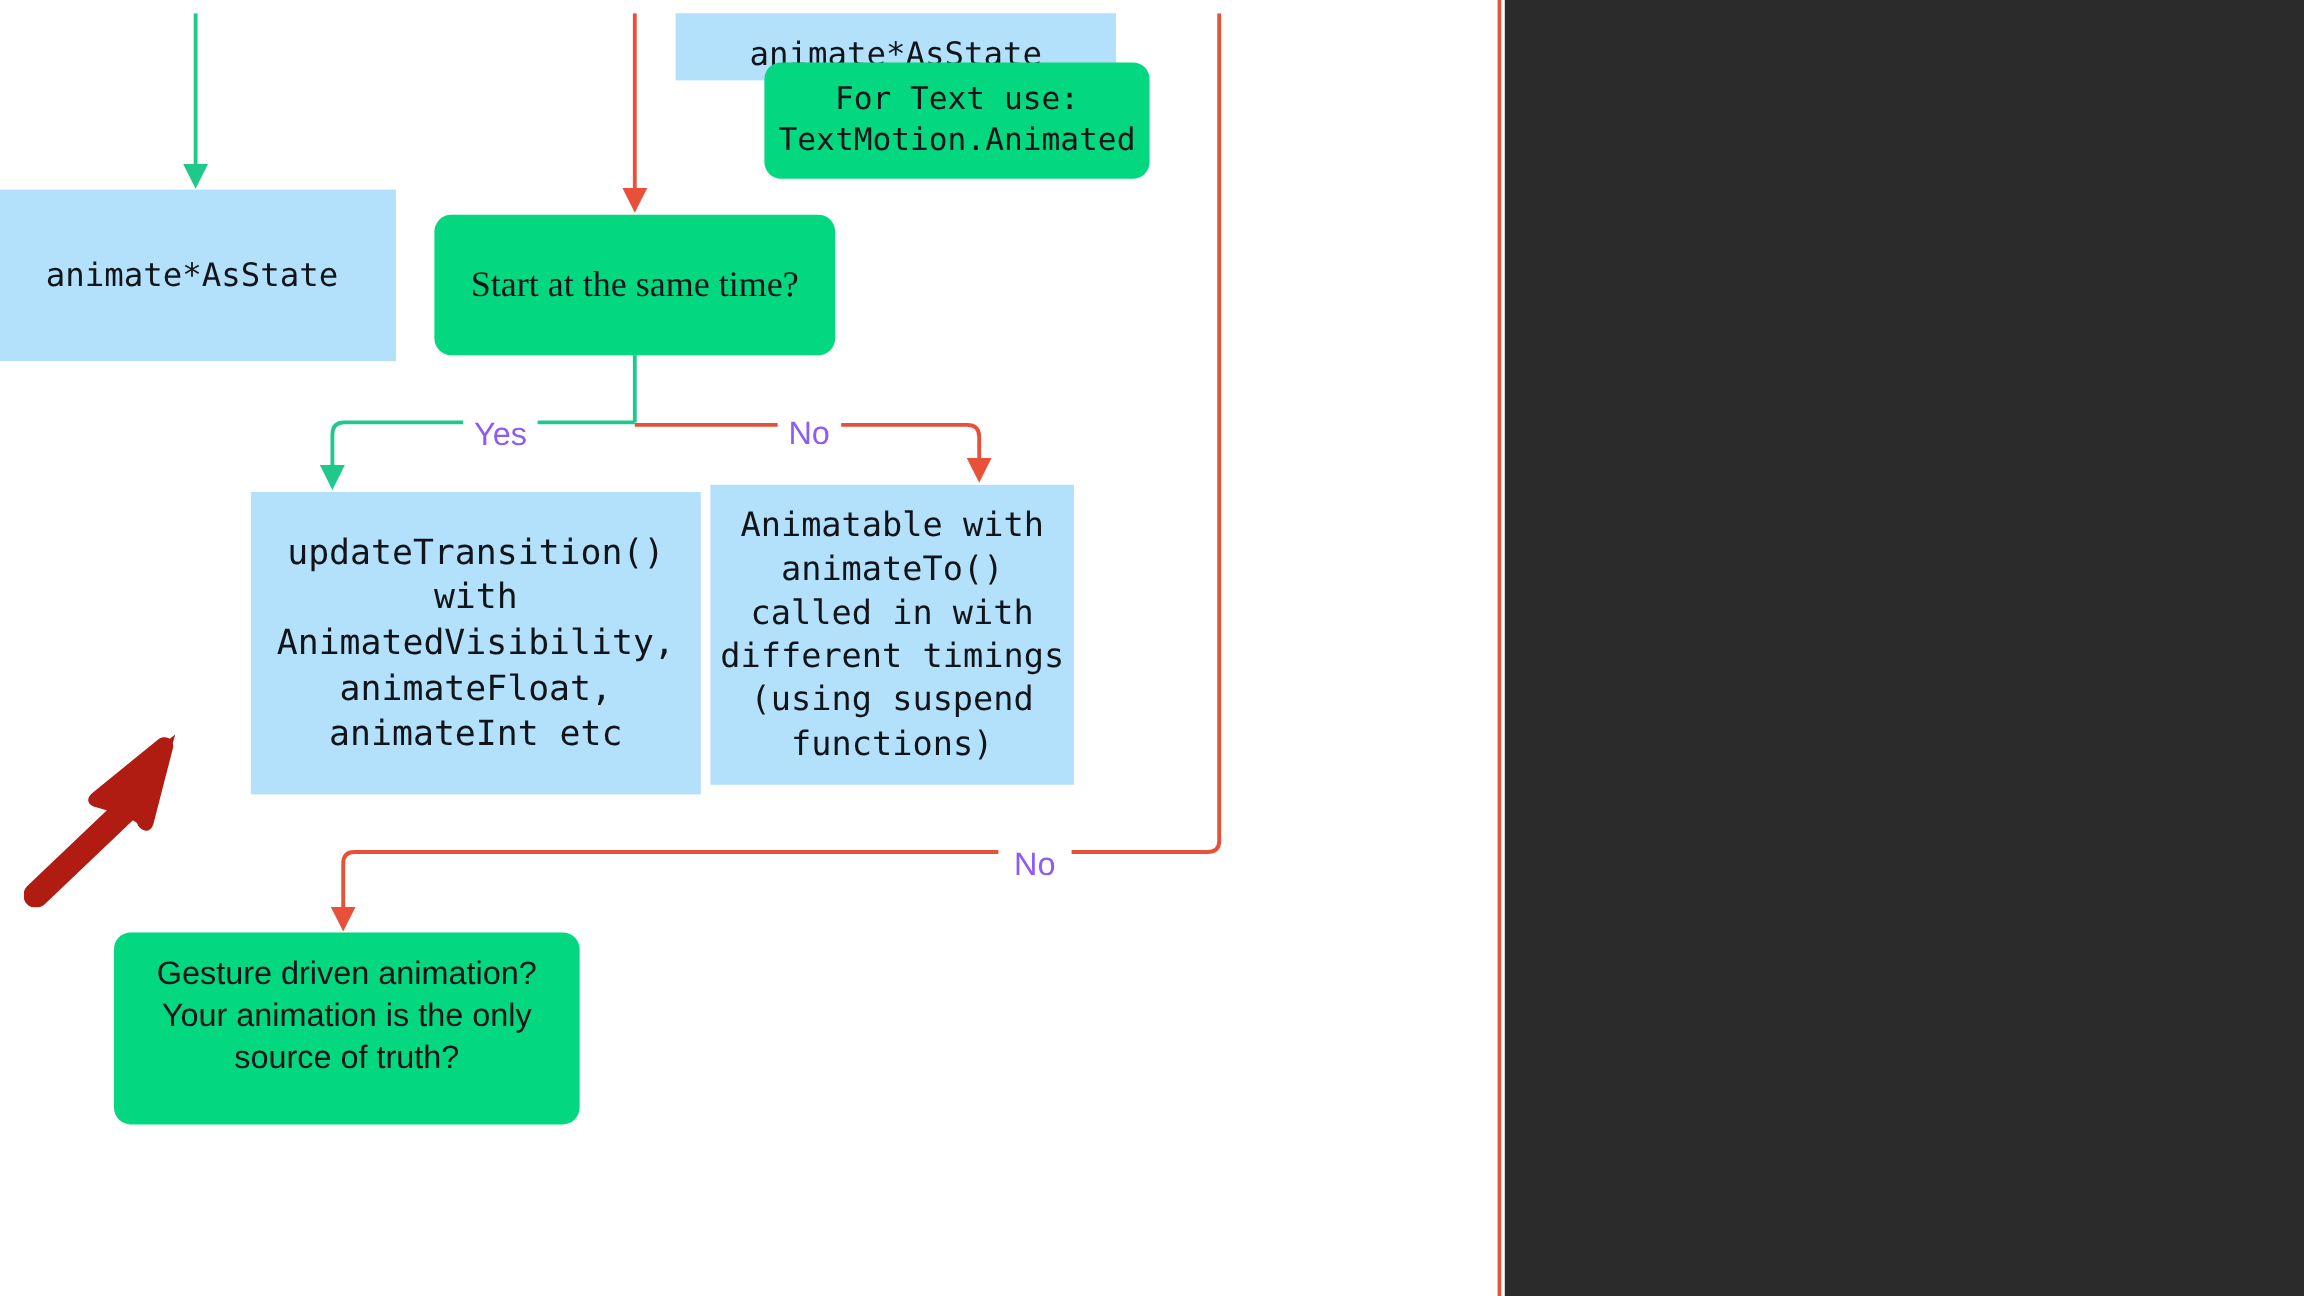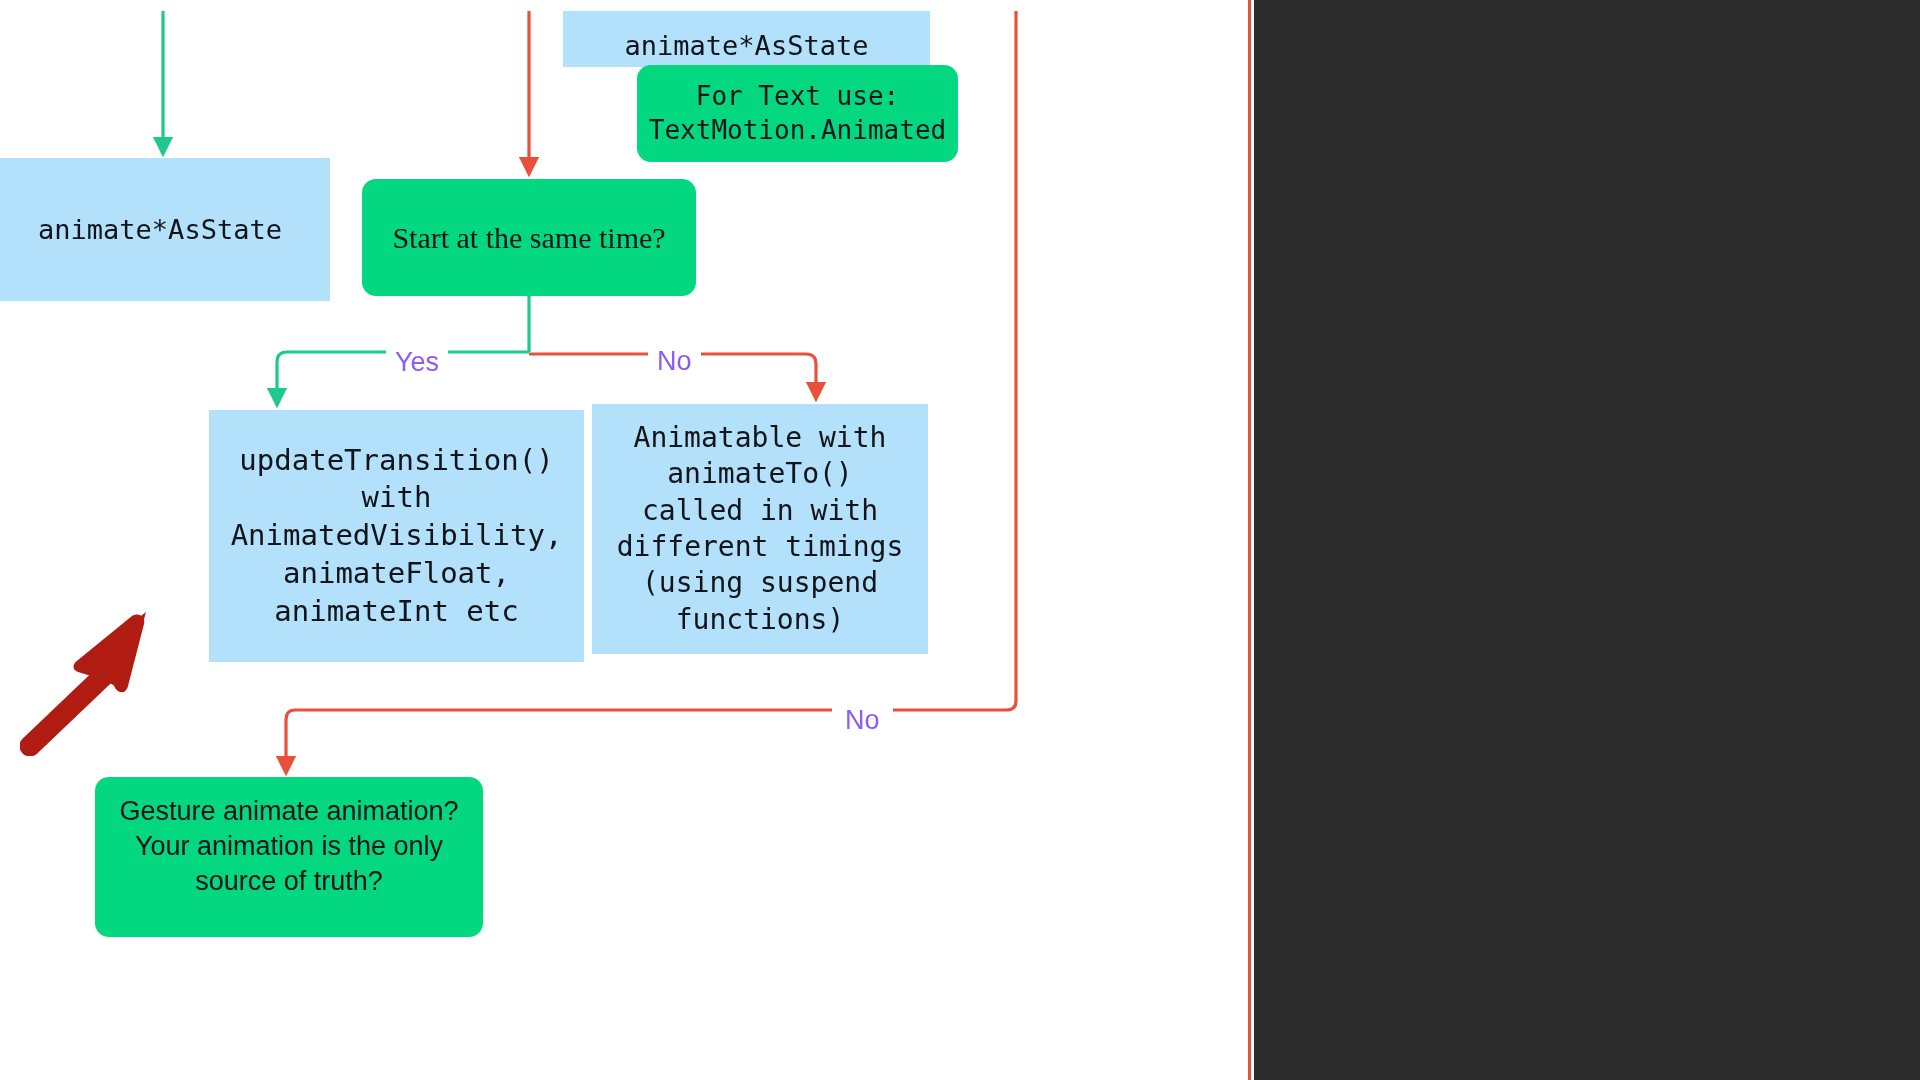--- a/index.html
+++ b/index.html
@@ -40,34 +40,33 @@
     white-space:pre-line;
   }
   .node.green{
     background:#03d77f;
     border-radius:14px;
     line-height:1.30;
     white-space:pre-line;
   }
   .node.green.mono{
     font-family:"DejaVu Sans Mono","Liberation Mono",monospace;
-    margin-top:13px;
   }
   .node.green.sans{
     font-family:"Liberation Sans",sans-serif;
   }
 
   
   #n-animate-state{left:-10px;top:147px;width:340px;height:143px;font-size:27px;}
   #n-animate-asstate-top{left:563px;top:-96px;width:367px;height:152px;font-size:27px;
       align-items:flex-end;padding-bottom:4px;}
   #n-text-motion{left:637px;top:41px;width:321px;height:97px;font-size:26px;}
   #n-start-same{left:362px;top:168px;width:334px;height:117px;font-size:30px;font-family:Liberation Serif, serif;}
   #n-update-transition{left:170px;top:399px;width:375px;height:252px;font-size:29px;margin-left:39px;}
-  #n-animatable{left:592px;top:393px;width:336px;height:250px;font-size:28px;}
+  #n-animatable{left:592px;top:393px;width:303px;height:250px;font-size:28px;}
   #n-gesture{left:95px;top:766px;width:388px;height:160px;font-size:27px;
       align-items:flex-start;padding-top:17px;}
 
   
   .wires{position:absolute;left:0;top:0;width:1248px;height:1080px;}
 
   
   .edge-label{
     position:absolute;
     font-family:"Liberation Sans",sans-serif;
@@ -128,21 +127,21 @@
 animateFloat,
 animateInt etc</div>
 
     <div class="node blue" id="n-animatable">Animatable with
 animateTo()
 called in with
 different timings
 (using suspend
 functions)</div>
 
-    <div class="node green sans" id="n-gesture">Gesture animate animation?
+    <div class="node green sans" id="n-gesture">Gesture driven animation?
 Your animation is the only
 source of truth?</div>
 
     <div class="edge-label" id="lbl-yes">Yes</div>
     <div class="edge-label" id="lbl-no-top">No</div>
     <div class="edge-label" id="lbl-no-bottom">No</div>
 
     <svg class="annot" viewBox="0 0 170 170" xmlns="http://www.w3.org/2000/svg">
       <path d="M8,162 C20,150 50,120 78,92 L58,86 C52,84 52,78 58,74
                L112,30 C118,26 126,30 124,38 L108,100 C106,108 99,108 95,102

